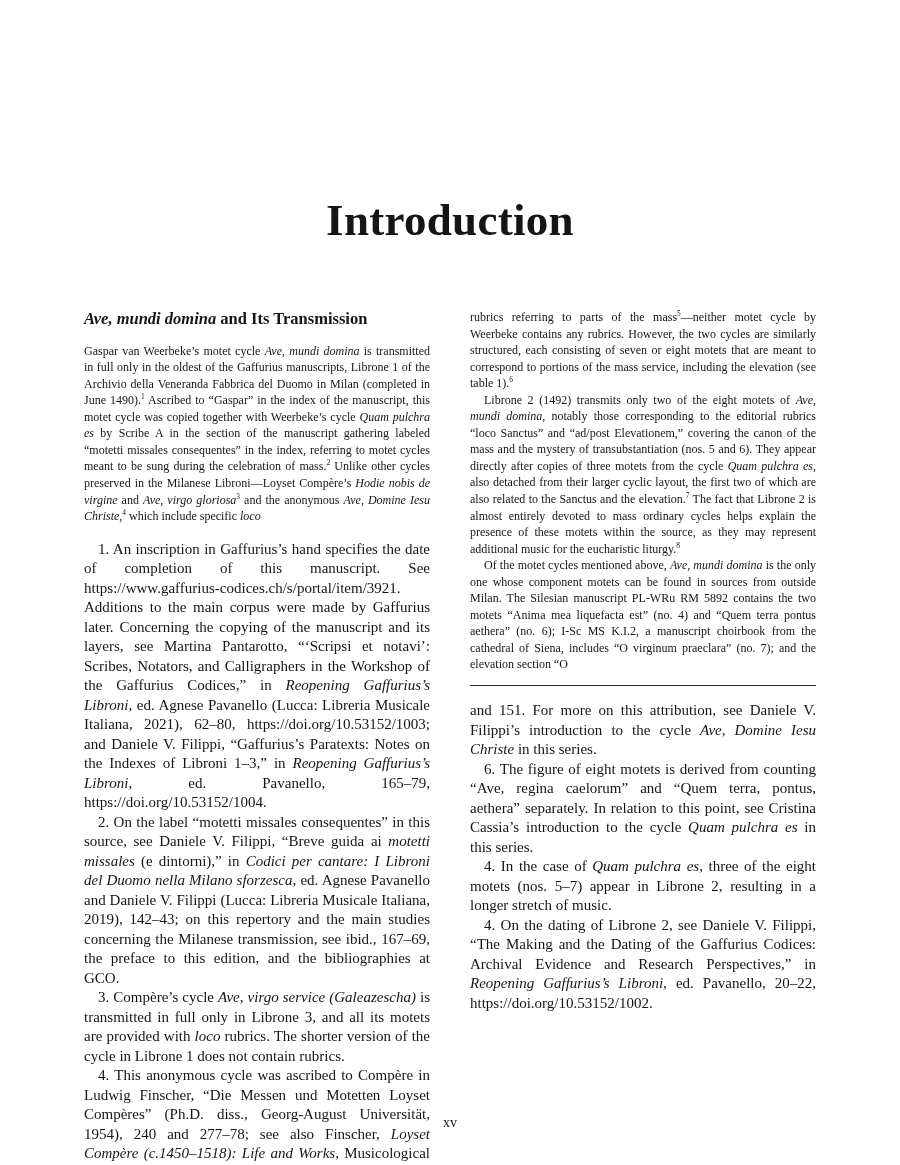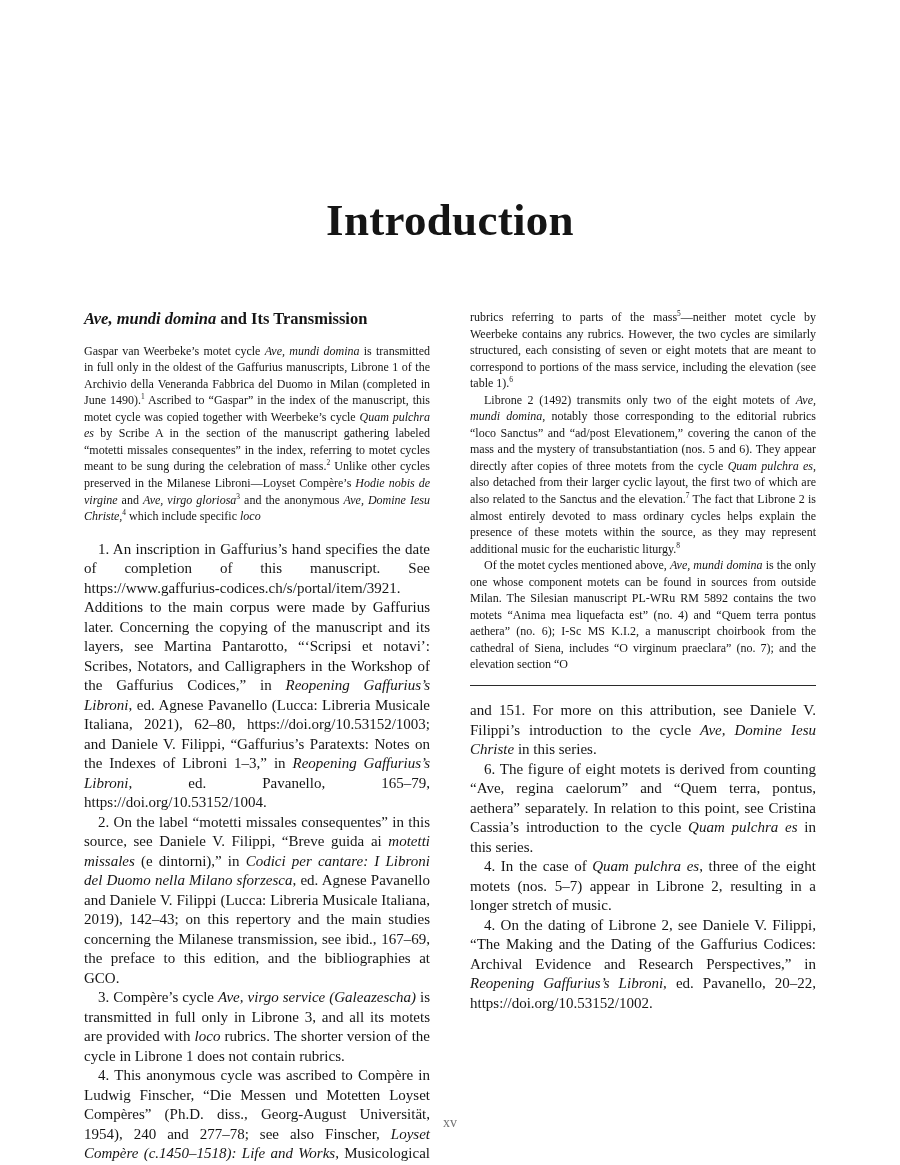--- a/index.html
+++ b/index.html
@@ -65,21 +65,21 @@
     margin: 12px 0 0 0;
     height: 0;
   }
   .page-number {
     position: absolute;
     bottom: 34px;
     left: 0;
     right: 0;
     text-align: center;
     font-size: 14px;
-    color: #737373;
+    color: #0f172a;
     margin-top: 16px;
   }
 </style>
 </head>
 <body>
 
 <div class="page">
 
   <h1 class="chapter-title">Introduction</h1>
 

